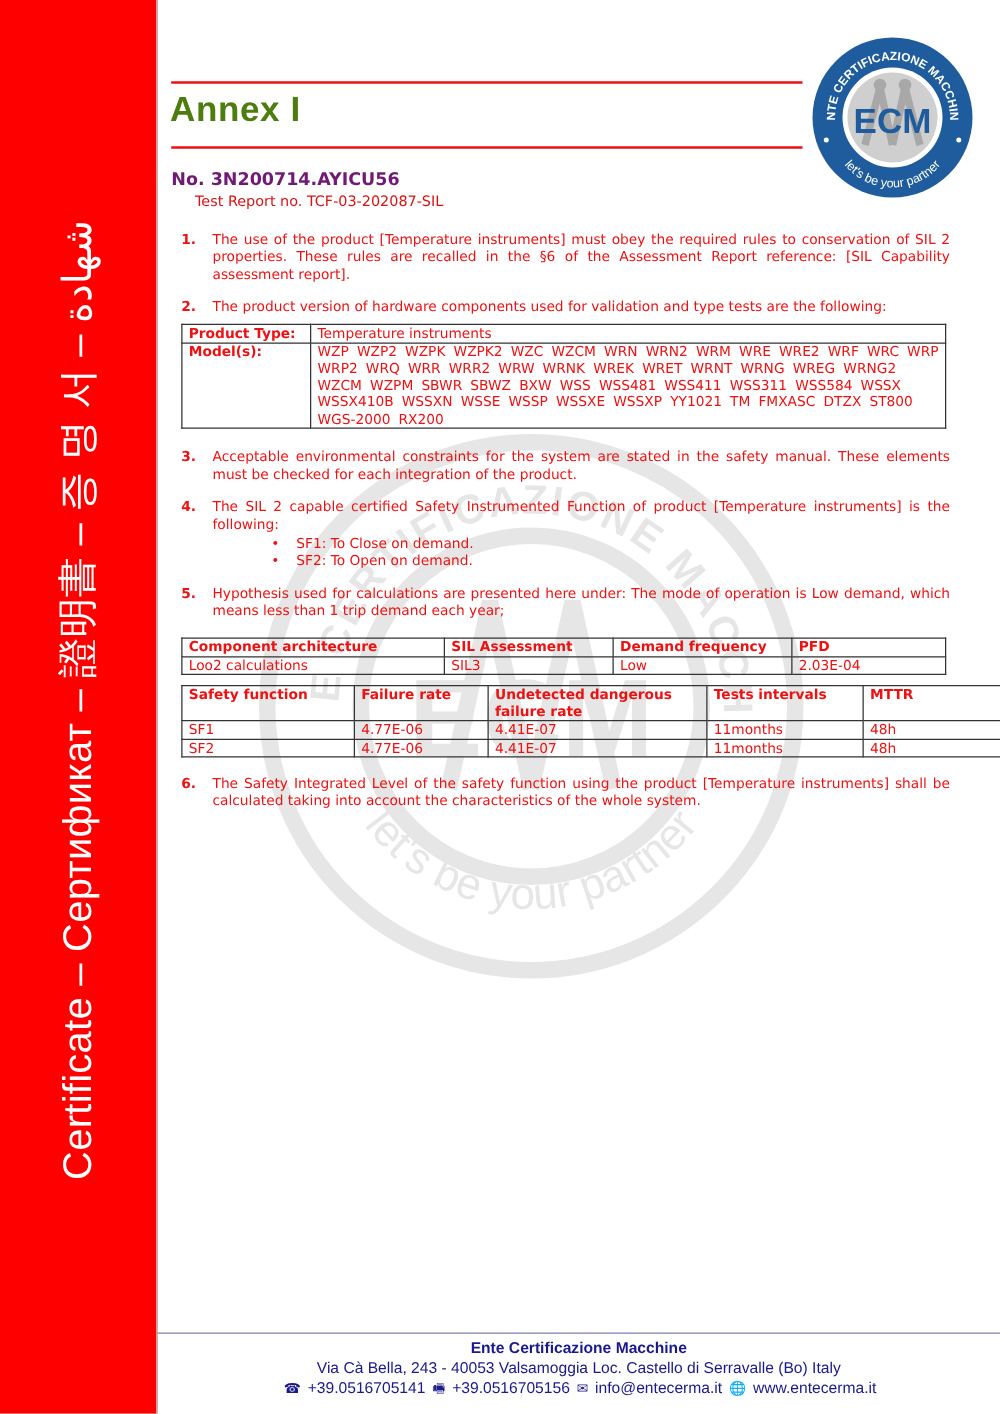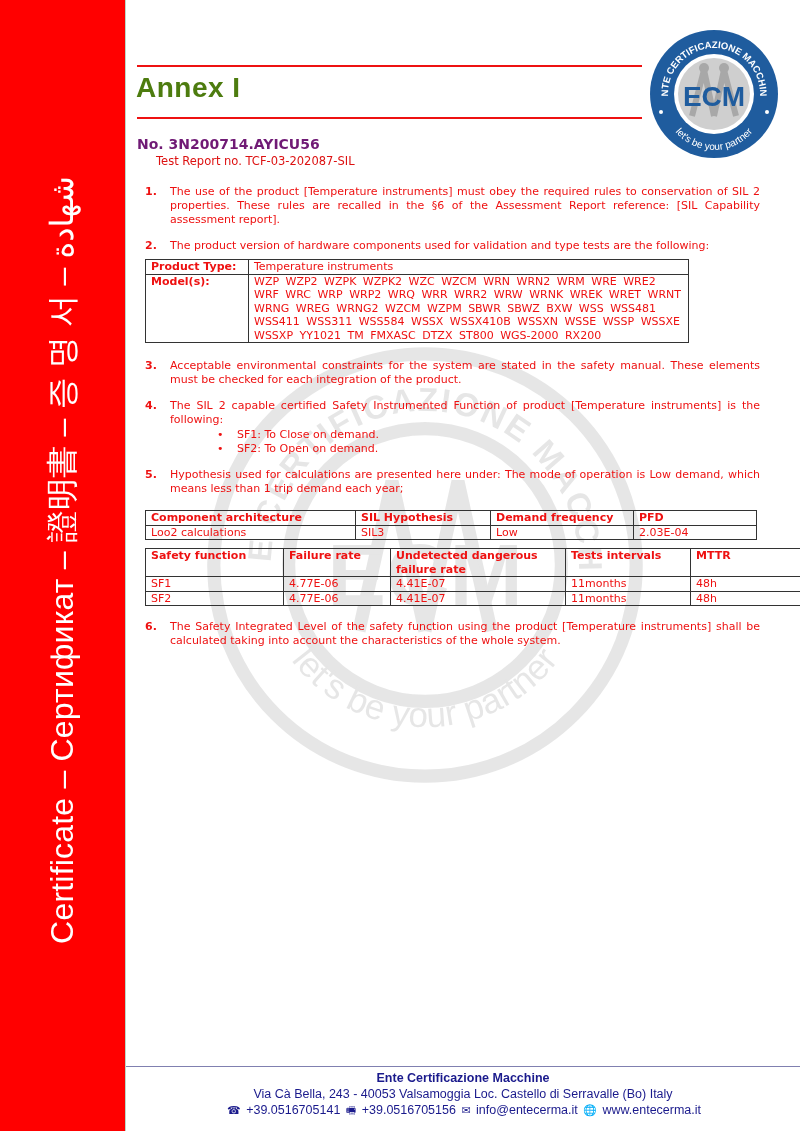--- a/index.html
+++ b/index.html
@@ -39,21 +39,21 @@
   .item { display: flex; margin-bottom: 12px; }
   .item .num { width: 25px; flex: none; font-weight: bold; }
   .item .txt { flex: 1; text-align: justify; }
   .bullets { list-style: none; margin-left: 32px; margin-top: 1px; }
   .bullets li { position: relative; padding-left: 0; margin-left: 35px; }
   .bullets li::before { content: "•"; position: absolute; left: -20px; color: #ee1111; }
 
   table { border-collapse: collapse; font-size: 11px; color: #ee1111; }
   td, th { border: 1px solid #333333; padding: 0 5px; text-align: left; vertical-align: top; line-height: 13.5px; }
   th { font-weight: bold; }
-  .t-product { width: 544px; margin: -6px 0 16px 0; }
+  .t-product { width: 612px; margin: -6px 0 16px 0; }
   .t-product td.label { width: 103px; font-weight: bold; }
   .t-arch { width: 612px; margin: 14px 0 8px 0; }
   .t-sf { width: 732px; margin: 0 0 14px 0; }
 
   .footer-line { position: absolute; left: 126px; top: 1066px; width: 674px; height: 1px; background: #8080b0; }
   .footer { position: absolute; left: 126px; top: 1070px; width: 674px; text-align: center; color: #1a1a8c; font-family: "Liberation Sans", sans-serif; font-size: 12.5px; line-height: 16px; }
   .footer .company { font-weight: bold; }
   .footer .contact span.ic { font-size: 11px; margin: 0 2px; }
 </style>
 </head>
@@ -143,21 +143,21 @@
 
   <div class="item" style="margin-bottom:0;">
     <span class="num">5.</span>
     <span class="txt">Hypothesis used for calculations are presented here under: The mode of operation is Low demand, which means less than 1 trip demand each year;</span>
   </div>
 
   <table class="t-arch">
     <tbody>
         <tr>
       <th style="width:210px">Component architecture</th>
-      <th style="width:135px">SIL Hypothesis</th>
+      <th style="width:135px">SIL Assessment</th>
       <th style="width:143px">Demand frequency</th>
       <th>PFD</th>
     </tr>
     <tr>
       <td>Loo2 calculations</td>
       <td>SIL3</td>
       <td>Low</td>
       <td>2.03E-04</td>
     </tr>
   </tbody>

